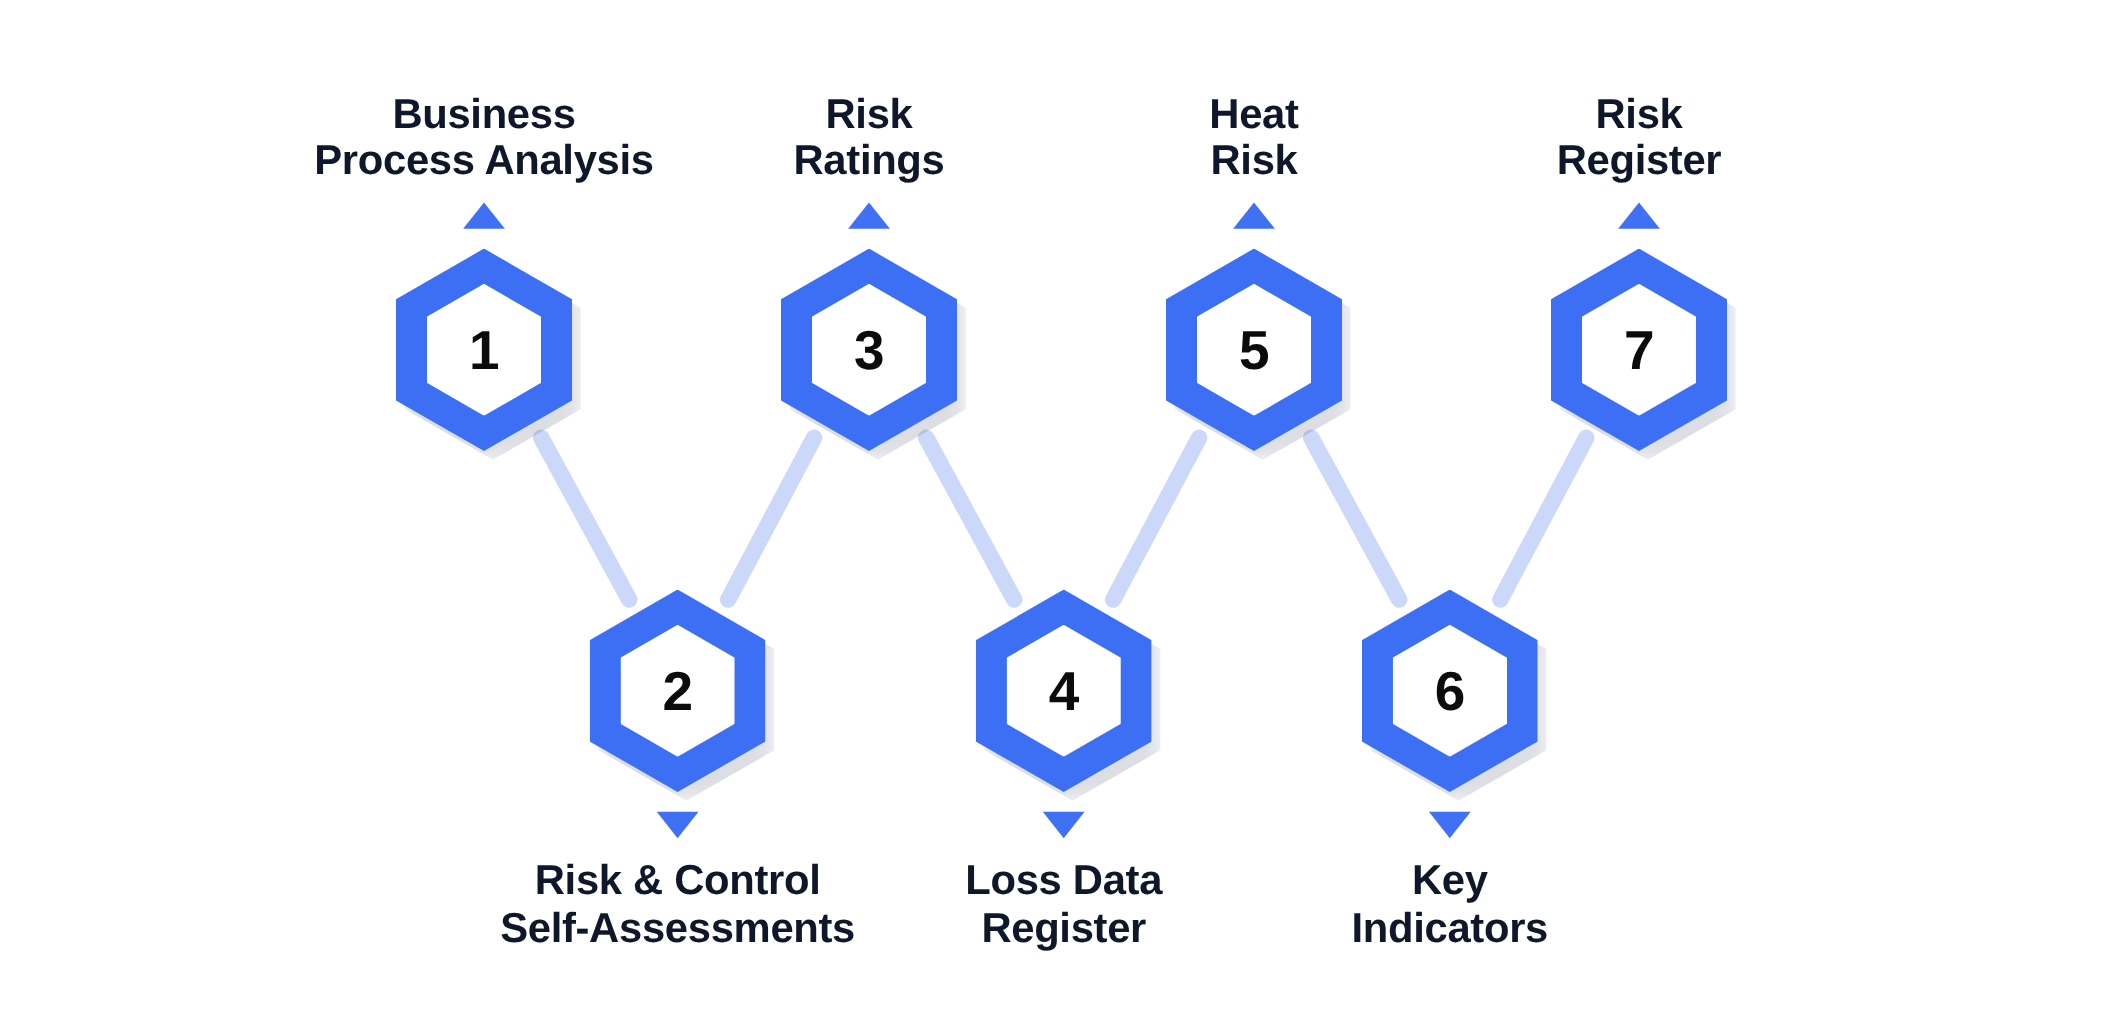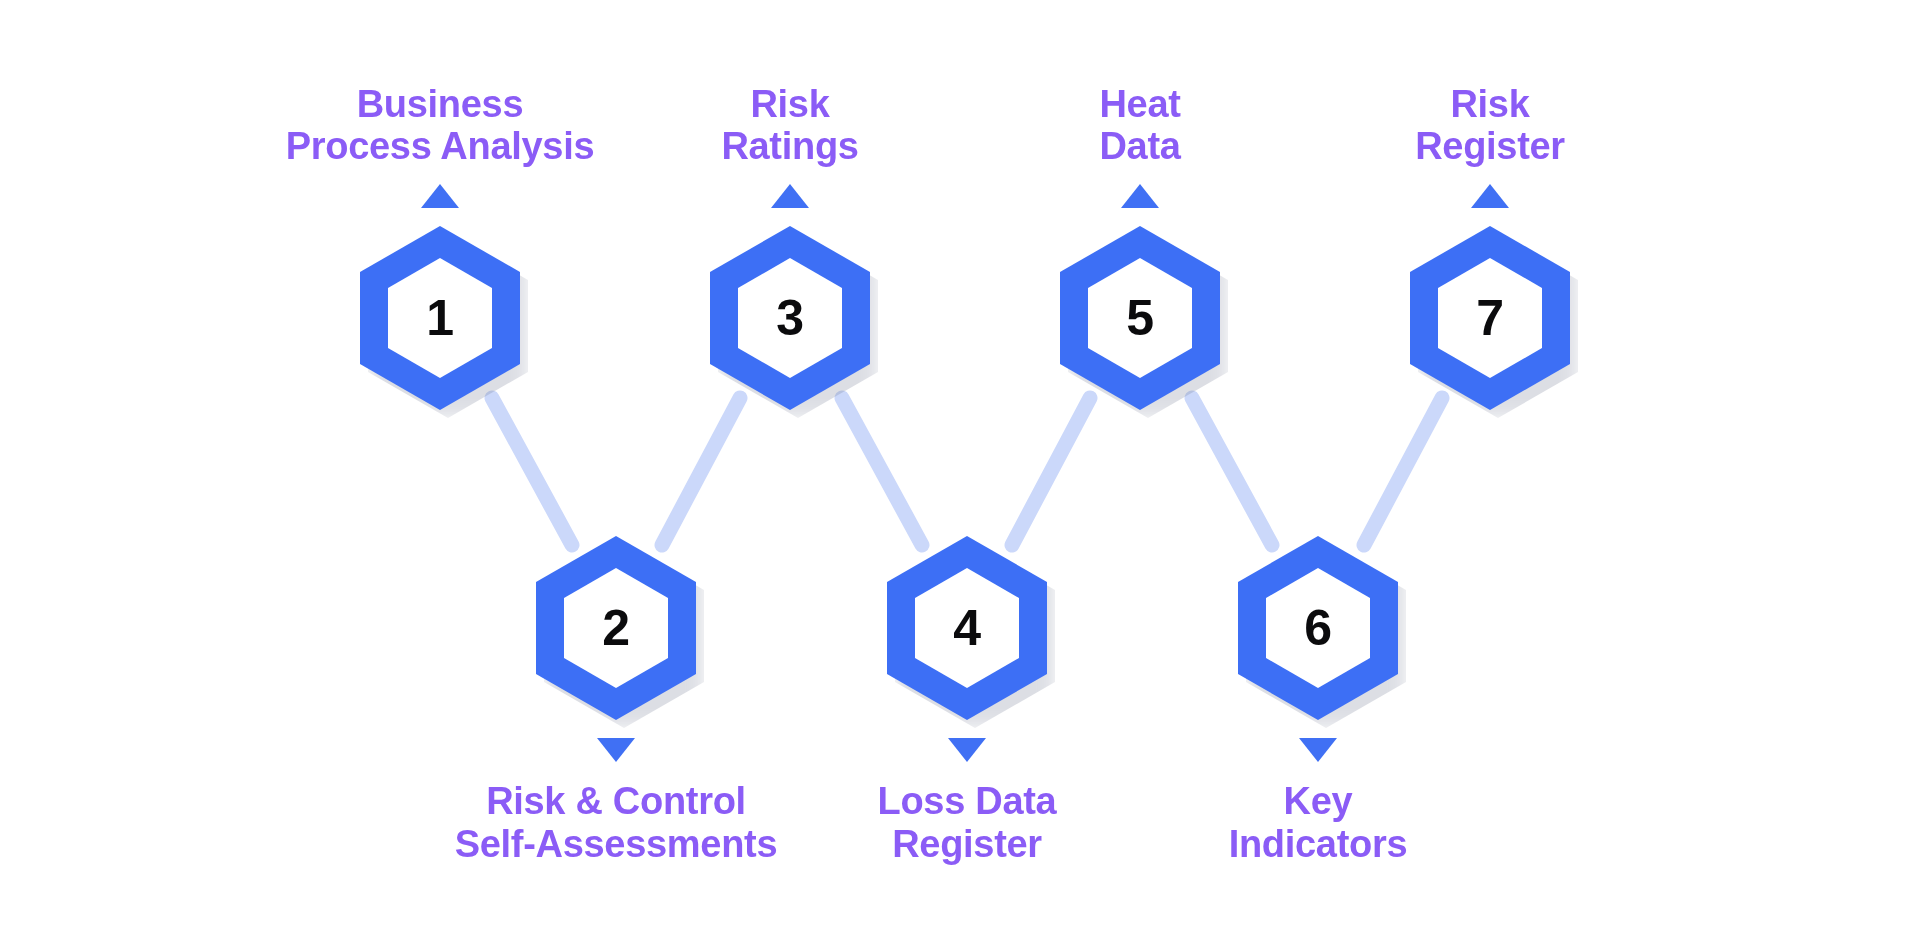--- a/index.html
+++ b/index.html
@@ -98,21 +98,21 @@
 
   
   .label {
     position:absolute;
     width:440px;
     left:-220px;
     text-align:center;
     font-size:38px;
     font-weight:700;
     line-height:1.12;
-    color:#8b5cf6;
+    color:#0f172a;
     letter-spacing:-0.3px;
     white-space:pre-line;
     font-family:"Liberation Sans", sans-serif;
   }
   .label-above { bottom:150px; }
   .label-below { top:152px; }
 </style>
 </head>
 <body>
 
@@ -174,21 +174,21 @@
       </div>
       <div class="node" style="left: 1140px; top: 318px;">
         <div class="hex-shadow"></div>
         <div class="hex-outer">
           <div class="hex-inner">
             <span class="hex-num">5</span>
           </div>
         </div>
         <div class="tri tri-up"></div>
         <div class="label label-above">Heat
-Data</div>
+Risk</div>
       </div>
       <div class="node" style="left: 1318px; top: 628px;">
         <div class="hex-shadow"></div>
         <div class="hex-outer">
           <div class="hex-inner">
             <span class="hex-num">6</span>
           </div>
         </div>
         <div class="tri tri-down"></div>
         <div class="label label-below">Key

